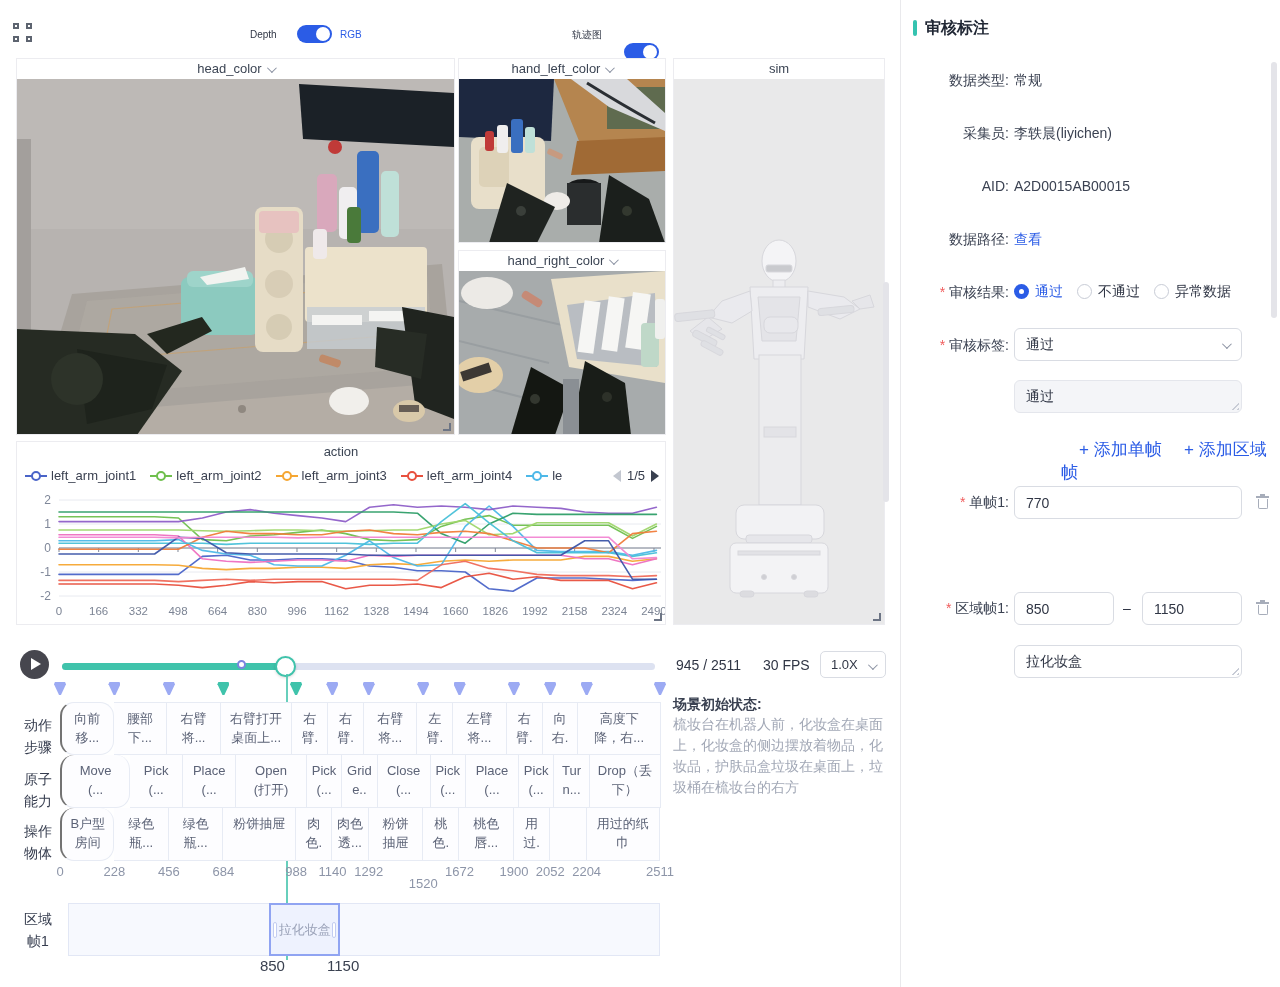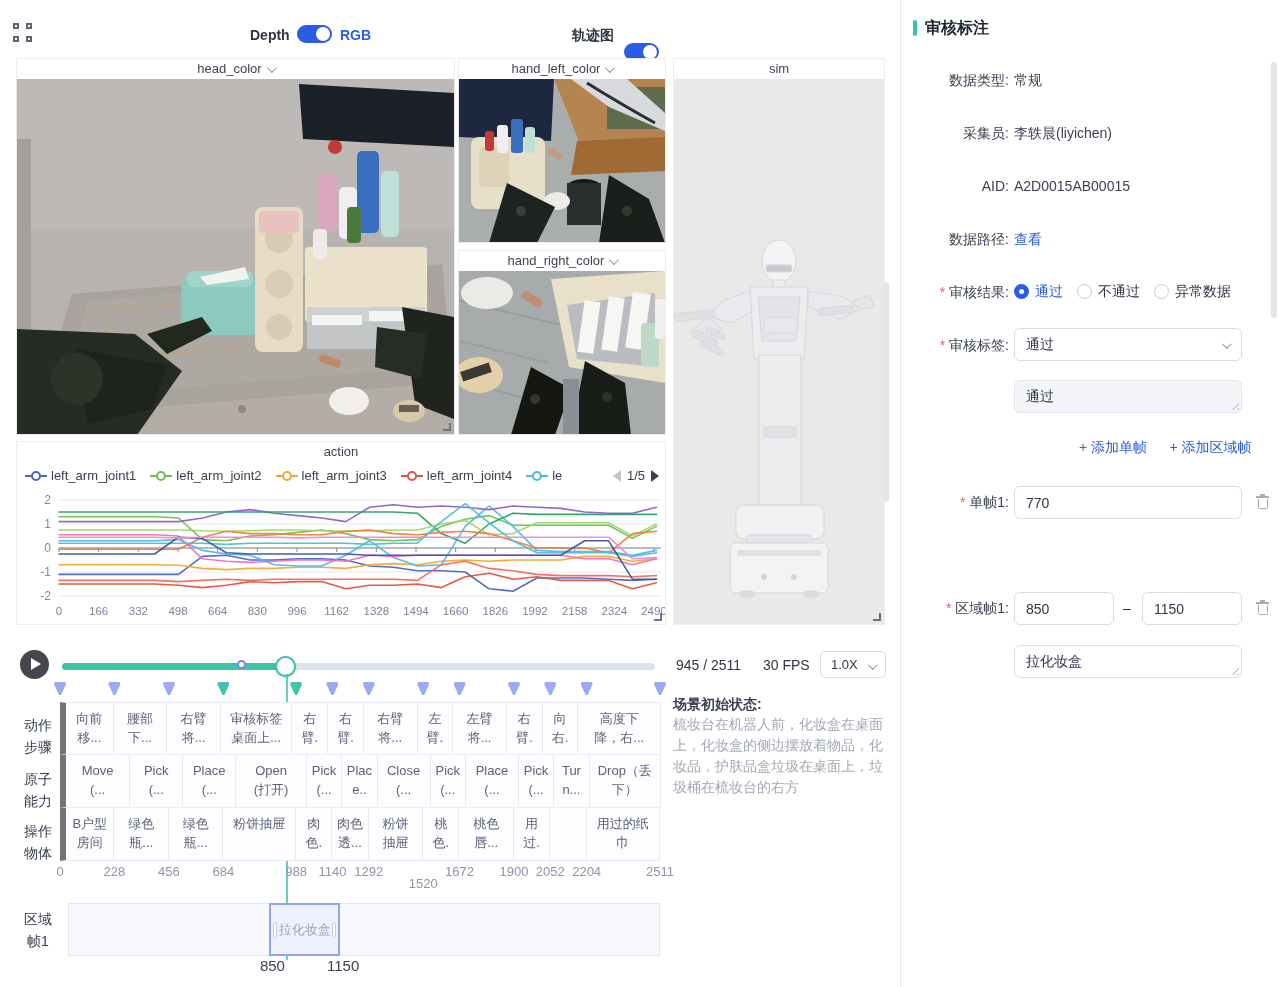--- a/index.html
+++ b/index.html
@@ -11,21 +11,21 @@
   }
   .abs { position:absolute; }
 
   
   .fullscreen-btn { left:13px; top:23px; width:19px; height:19px; cursor:pointer; }
   .fullscreen-btn span { position:absolute; width:6px; height:6px; border:2px solid #5d6470; }
   .fs-tl { left:0; top:0; border-right:none; border-bottom:none; }
   .fs-tr { right:0; top:0; border-left:none; border-bottom:none; }
   .fs-bl { left:0; bottom:0; border-right:none; border-top:none; }
   .fs-br { right:0; bottom:0; border-left:none; border-top:none; }
-  .tb-label { font-size:14px; color:#303645; line-height:20px;font-weight:bold; }
+  .tb-label { font-size:10px; color:#303645; line-height:20px; }
   .tb-label.blue { color:#2b5ce6; }
   .toggle { width:35px; height:18px; border-radius:9px; background:#2b5ce6; position:relative; cursor:pointer; }
   .toggle .knob { position:absolute; right:2px; top:2px; width:14px; height:14px; border-radius:50%; background:#fff; }
 
   
   .panel { position:absolute; border:1px solid #ececf0; background:#fff; }
   .panel-header { height:20px; line-height:19px; text-align:center; font-size:13px; color:#3c4554; position:relative; }
   .chev { display:inline-block; margin-left:5px; width:7px; height:7px; border-right:1.5px solid #8b92a2; border-bottom:1.5px solid #8b92a2; transform:rotate(45deg) translateY(-2px); }
   .vid { position:absolute; left:0; right:0; bottom:0; overflow:hidden; }
   .rsz { position:absolute; right:3px; bottom:3px; width:8px; height:8px; border-right:2px solid #6d7585; border-bottom:2px solid #6d7585; }
@@ -52,21 +52,21 @@
   .marker { position:absolute; top:682px; width:12px; height:13px; clip-path:polygon(8% 0,92% 0,100% 18%,58% 100%,42% 100%,0 18%); background:#9caaf3; cursor:pointer; }
   .marker.active { background:#3fc3ab; }
 
   .playhead { left:286px; top:674px; width:2px; height:286px; background:#4cc7b0; opacity:.85; }
 
   
   .row-label { position:absolute; left:18px; width:40px; text-align:center; font-size:14px; color:#353c4e; line-height:22px; white-space:pre-line; }
   .steps-grid { position:absolute; left:60px; top:702px; width:601px; }
   .t-row { display:flex; }
   .t-cell { border:1px solid #e7ebf4; border-left:none; background:#fdfdff; font-size:13px; color:#5c6377; text-align:center; padding-top:6px; line-height:19px; white-space:pre-line; overflow:hidden; height:53px; cursor:pointer; }
-  .t-cell.first { border-left:6px solid #737373; }
+  .t-cell.first { border-left:2px solid #737373;border-radius:14px; }
   .t-row + .t-row .t-cell { border-top:none; }
   .axis-label { position:absolute; top:864px; font-size:13px; color:#8d95a8; transform:translateX(-50%); white-space:nowrap; }
 
   
   .scene-title { left:673px; top:696px; font-size:14px; color:#3b4252; font-weight:bold; }
   .scene-text { left:673px; top:714px; width:222px; font-size:14px; color:#a2a8b6; line-height:21px; }
 
   
   .region-bar { left:68px; top:903px; width:592px; height:53px; background:#f7f9fe; border:1px solid #e2e7f5; }
   .region-seg { position:absolute; top:-1px; height:53px; background:#eef2fe; border:2px solid #90a4f2; display:flex; align-items:center; justify-content:center; font-size:13px; color:#9aa2b8; cursor:grab; }
@@ -89,21 +89,21 @@
   .radio-item { margin-right:14px; font-size:14px; color:#303645; cursor:pointer; white-space:nowrap; }
   .radio-item.sel { color:#2b5ce6; }
   .rp-select, .rp-input, .rp-area {
     position:absolute; left:113px; width:228px; height:33px; border:1px solid #d9dce3; border-radius:6px;
     background:#fff; font-size:14px; color:#303645; display:flex; align-items:center; padding-left:11px;
   }
   .rp-select .chev { position:absolute; right:12px; top:13px; }
   .rp-area { background:#fff; }
   .rp-area.gray { background:#f4f5f8; border-color:#e4e6ec; }
   .grip { position:absolute; right:2px; bottom:2px; width:9px; height:9px; clip-path:polygon(100% 0,100% 100%,0 100%); background:repeating-linear-gradient(-45deg,#c8ccd6 0 1.5px,transparent 1.5px 4px); }
-  .add-link { font-size:14px; color:#2b5ce6; cursor:pointer; margin-left:18px; }
+  .add-link { font-size:17px; color:#2b5ce6; cursor:pointer; margin-left:18px; }
   .trash { position:absolute; left:354px; width:15px; height:16px; cursor:pointer; }
   .trash .lid { position:absolute; left:1px; top:2px; width:13px; height:2px; background:#a7adba; }
   .trash .hdl { position:absolute; left:5px; top:0; width:5px; height:2px; background:#a7adba; }
   .trash .bin { position:absolute; left:2.5px; top:5px; width:10px; height:10px; border:1.5px solid #a7adba; border-top:none; border-radius:0 0 2px 2px; }
   .btn-primary { position:absolute; left:62px; width:234px; height:34px; border-radius:17px; background:#2356e0; color:#fff; font-size:15px; display:flex; align-items:center; justify-content:center; cursor:pointer; }
   .btn-secondary { position:absolute; left:62px; width:234px; height:34px; border-radius:17px; background:#eef3fe; border:1px solid #b5c7f8; color:#2b5ce6; font-size:15px; display:flex; align-items:center; justify-content:center; cursor:pointer; }
   .scrollbar-thumb { position:absolute; border-radius:3px; background:#e4e4e9; }
 </style>
 </head>
 <body>
@@ -410,21 +410,21 @@
 <div class="row-label" style="top: 820px; white-space: pre-line;">操作
 物体</div>
 <div class="steps-grid" id="steps-grid">
     <div class="t-row">
       <div class="t-cell first" style="width: 54.4803px;">向前
 移...</div>
       <div class="t-cell" style="width: 54.4803px;">腰部
 下...</div>
       <div class="t-cell" style="width: 54.4803px;">右臂
 将...</div>
-      <div class="t-cell" style="width: 72.6404px;">审核标签
+      <div class="t-cell" style="width: 72.6404px;">右臂打开
 桌面上...</div>
       <div class="t-cell" style="width: 36.3202px;">右
 臂.</div>
       <div class="t-cell" style="width: 36.3202px;">右
 臂.</div>
       <div class="t-cell" style="width: 54.4803px;">右臂
 将...</div>
       <div class="t-cell" style="width: 36.3202px;">左
 臂.</div>
       <div class="t-cell" style="width: 54.4803px;">左臂
@@ -440,21 +440,21 @@
       <div class="t-cell first" style="width: 72px;">Move
 (...</div>
       <div class="t-cell" style="width: 54.4803px;">Pick
 (...</div>
       <div class="t-cell" style="width: 54.4803px;">Place
 (...</div>
       <div class="t-cell" style="width: 72.6404px;">Open
 (打开)</div>
       <div class="t-cell" style="width: 36.3202px;">Pick
 (...</div>
-      <div class="t-cell" style="width: 36.3202px;">Plac
+      <div class="t-cell" style="width: 36.3202px;">Grid
 e..</div>
       <div class="t-cell" style="width: 54.4803px;">Close
 (...</div>
       <div class="t-cell" style="width: 36.3202px;">Pick
 (...</div>
       <div class="t-cell" style="width: 54.4803px;">Place
 (...</div>
       <div class="t-cell" style="width: 36.3202px;">Pick
 (...</div>
       <div class="t-cell" style="width: 36.3202px;">Tur

